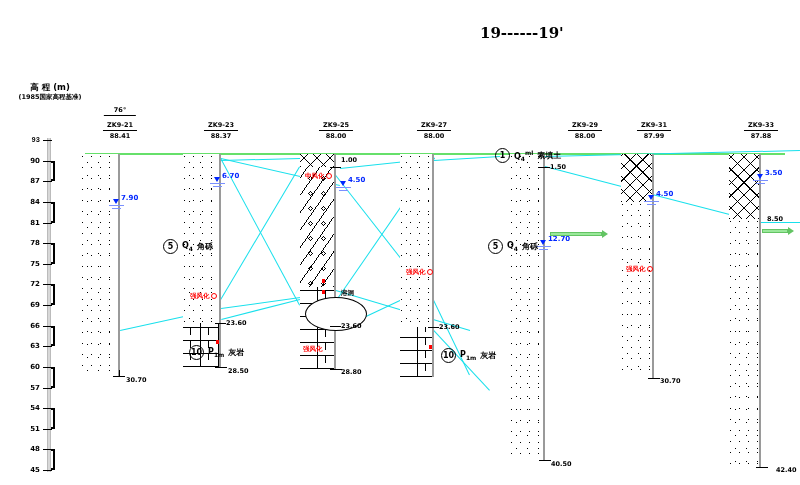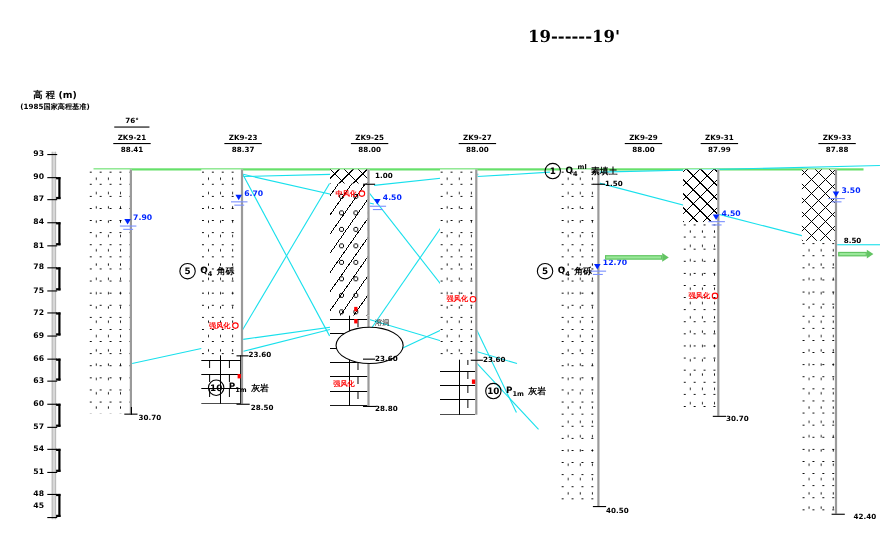--- a/index.html
+++ b/index.html
@@ -217,21 +217,21 @@
   .sup { font-size: 6px; vertical-align: super; }
 
   
   .cave {
     position: absolute;
     border: 1.2px solid #000;
     border-radius: 50%;
     background: #fff;
   }
   .cave-lbl {
-    position: absolute; font-size: 6.5px; font-weight: normal;
+    position: absolute; font-size: 6.5px; font-weight: bold;
     white-space: nowrap;
   }
 
   
   .cyan { position: absolute; background: #18e0ec; transform-origin: 0 0; height: 1.2px; }
   
   .greenseg { position: absolute; background: #9ae89a; height: 4px; border: 1px solid #63c463; }
   .green-arrow {
     position: absolute; width: 0; height: 0;
     border-top: 4px solid transparent; border-bottom: 4px solid transparent;
@@ -246,21 +246,21 @@
   <div class="title-section">19------19'</div>
 
 
   <div class="axis-title">
     <div class="unit">高 程 (m)</div>
     <div class="axis-sub">(1985国家高程基准)</div>
   </div>
   <div class="axis-bar"></div>
   <div id="axis-ticks">
       <div class="tick" style="top: 140px;"></div>
-      <div class="tick-lbl" style="top: 140px;">93</div>
+      <div class="tick-lbl" style="top: 140px; font-family: Liberation Mono, monospace;">93</div>
       <div class="tick" style="top: 160.625px;"></div>
       <div class="tick-lbl" style="top: 160.625px;">90</div>
       <div class="tick-brk" style="top: 160.625px; height: 20.625px;"></div>
       <div class="tick" style="top: 181.25px;"></div>
       <div class="tick-lbl" style="top: 181.25px;">87</div>
       <div class="tick" style="top: 201.875px;"></div>
       <div class="tick-lbl" style="top: 201.875px;">84</div>
       <div class="tick-brk" style="top: 201.875px; height: 20.625px;"></div>
       <div class="tick" style="top: 222.5px;"></div>
       <div class="tick-lbl" style="top: 222.5px;">81</div>
@@ -286,21 +286,21 @@
       <div class="tick-lbl" style="top: 387.5px;">57</div>
       <div class="tick" style="top: 408.125px;"></div>
       <div class="tick-lbl" style="top: 408.125px;">54</div>
       <div class="tick-brk" style="top: 408.125px; height: 20.625px;"></div>
       <div class="tick" style="top: 428.75px;"></div>
       <div class="tick-lbl" style="top: 428.75px;">51</div>
       <div class="tick" style="top: 449.375px;"></div>
       <div class="tick-lbl" style="top: 449.375px;">48</div>
       <div class="tick-brk" style="top: 449.375px; height: 20.625px;"></div>
       <div class="tick" style="top: 470px;"></div>
-      <div class="tick-lbl" style="top: 460px;">45</div>
+      <div class="tick-lbl" style="top: 470px;">45</div>
     </div>
 
   <div class="ground-line"></div>
 
   <div id="cyan-layer">
       <div class="cyan" style="left: 221px; top: 158px; width: 122.025px; transform: rotate(12.7835deg);"></div>
       <div class="cyan" style="left: 221px; top: 158px; width: 166.883px; transform: rotate(61.7458deg);"></div>
       <div class="cyan" style="left: 300px; top: 167px; width: 154.693px; transform: rotate(120.71deg);"></div>
       <div class="cyan" style="left: 340px; top: 168px; width: 94.5304px; transform: rotate(-6.07246deg);"></div>
       <div class="cyan" style="left: 336px; top: 300px; width: 172.534px; transform: rotate(-55.3889deg);"></div>

